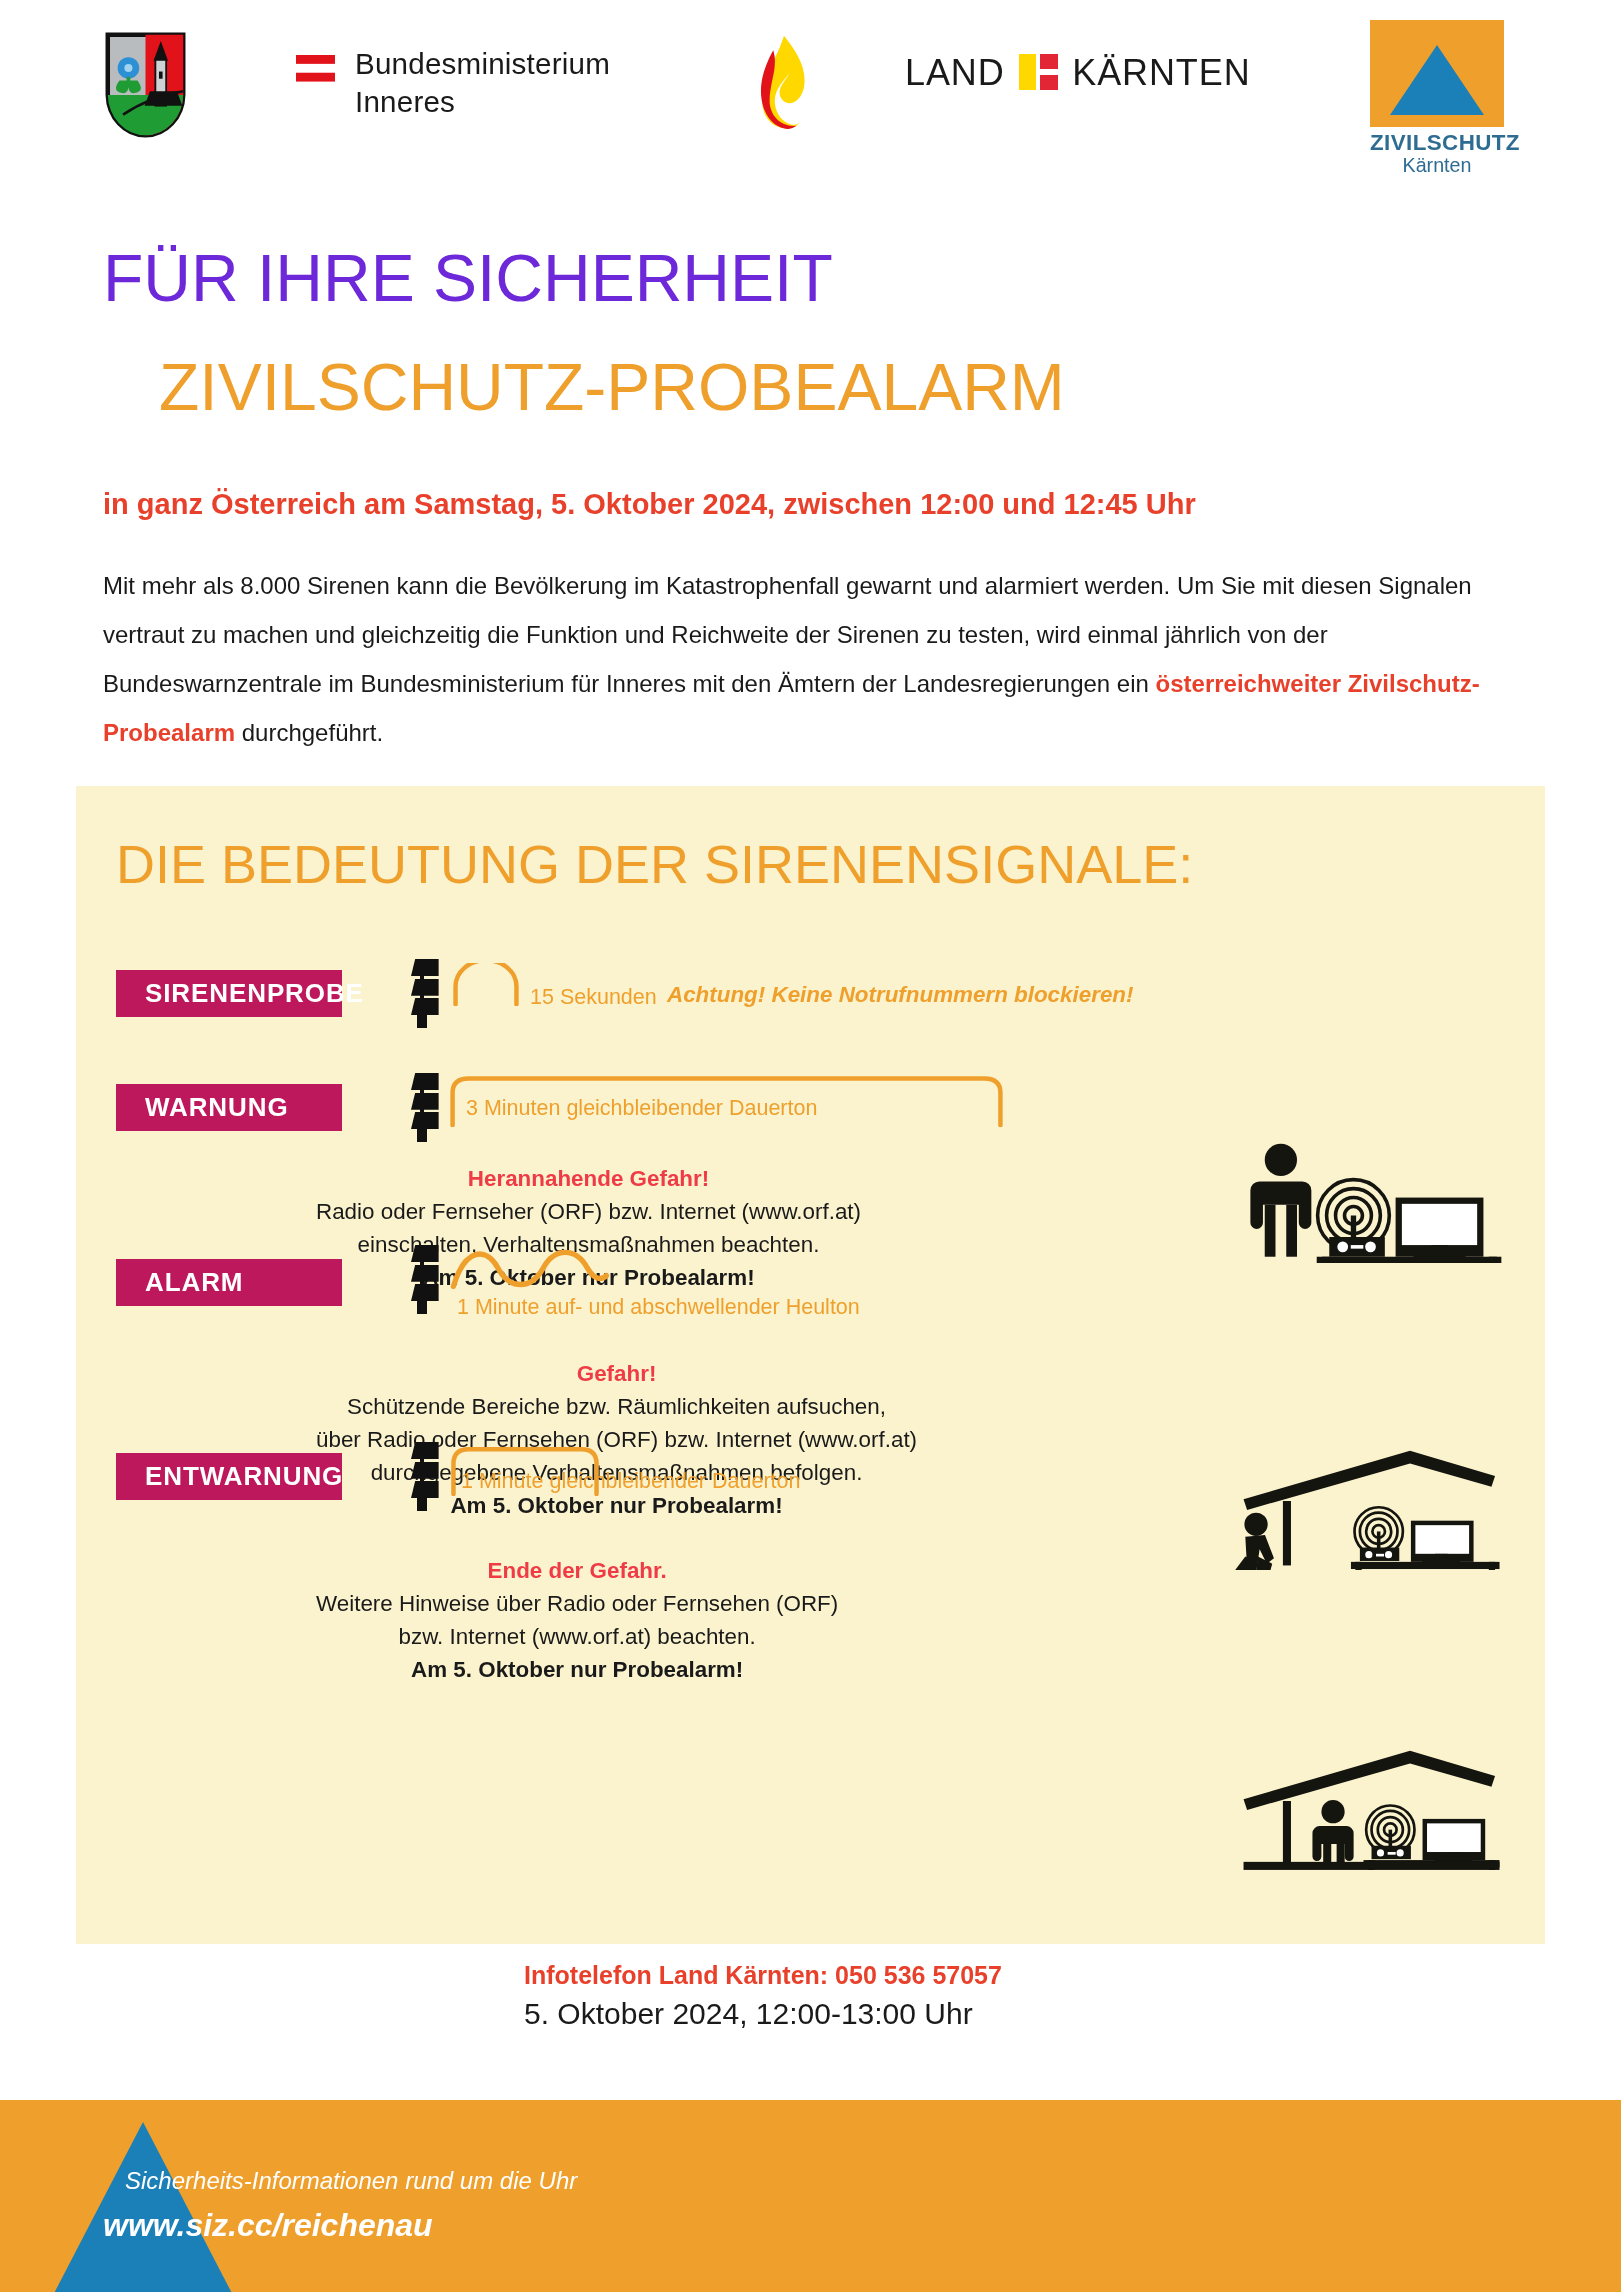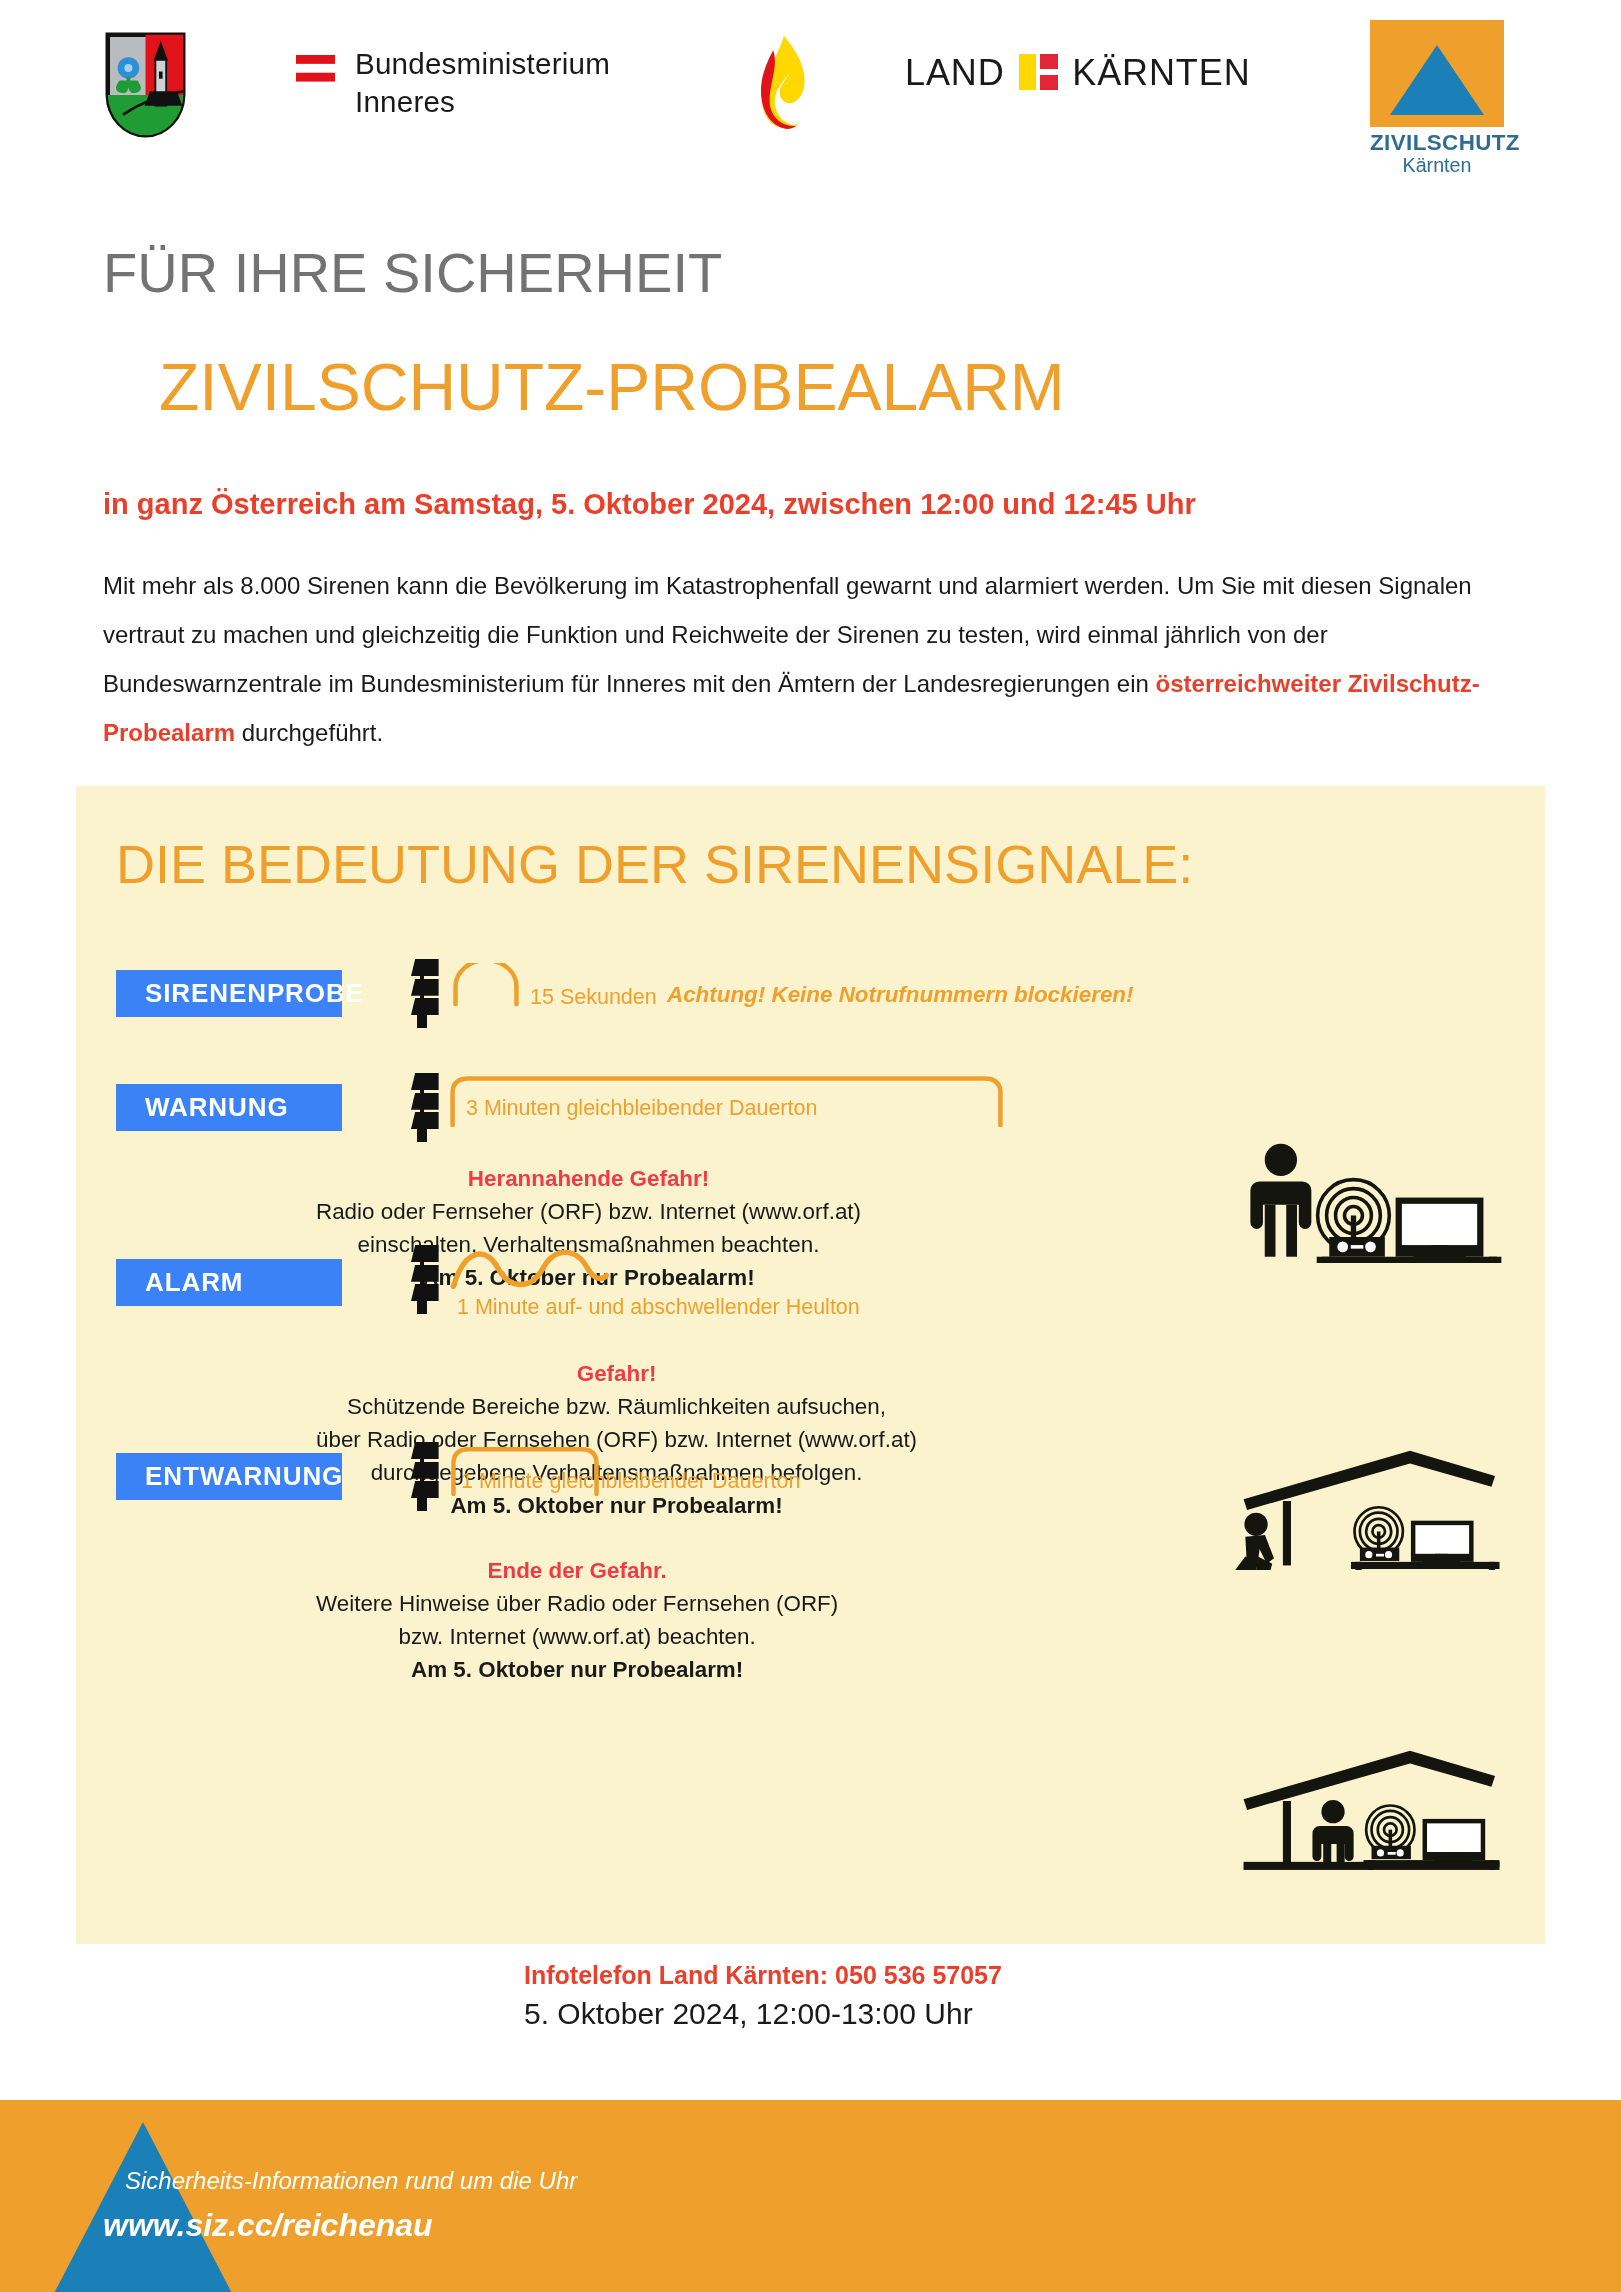--- a/index.html
+++ b/index.html
@@ -26,32 +26,32 @@
   .kflag .k-y{position:absolute;left:0;top:0;width:17px;height:36px;background:#FFD800;}
   .kflag .k-r1{position:absolute;left:21.5px;top:0;width:18px;height:15px;background:#E32636;}
   .kflag .k-r2{position:absolute;left:21.5px;top:20.6px;width:18px;height:15px;background:#E32636;}
   .zsk{position:absolute;left:1370px;top:19.7px;width:134px;}
   .zsk-box{width:134px;height:107px;background:#EFA02C;position:relative;}
   .zsk-tri{position:absolute;left:50%;top:25px;transform:translateX(-50%);width:0;height:0;border-left:47px solid transparent;border-right:47px solid transparent;border-bottom:70px solid #1B7FB8;}
   .zsk-t1{text-align:center;color:#2E6C92;font-size:22.4px;font-weight:bold;letter-spacing:0.4px;margin-top:3.6px;}
   .zsk-t2{text-align:center;color:#2E6C92;font-size:19.7px;margin-top:-1.8px;}
 
   
-  .t1{position:absolute;left:103px;top:240px;font-size:56px;color:#737373;letter-spacing:0px;font-weight:400;white-space:nowrap;}
+  .t1{position:absolute;left:103px;top:240px;font-size:66px;color:#6d28d9;letter-spacing:0px;font-weight:400;white-space:nowrap;}
   .t2{position:absolute;left:159px;top:349px;font-size:66px;color:#EFA02C;letter-spacing:0px;font-weight:400;white-space:nowrap;}
   .subtitle{position:absolute;left:103px;top:488px;font-size:29px;font-weight:bold;color:#E8402A;white-space:nowrap;}
 
   .body-p{position:absolute;left:103px;top:561px;width:1428px;font-size:24px;line-height:49px;color:#1a1a1a;}
   .body-p .hl{color:#E8402A;font-weight:bold;}
 
   
   .panel{position:absolute;left:76px;top:786px;width:1469px;height:1158px;background:#FBF3CE;}
   .panel-title{position:absolute;left:40px;top:47px;font-size:54px;color:#EFA02C;letter-spacing:0px;white-space:nowrap;}
 
-  .tag{position:absolute;height:47px;background:#3b82f6;color:#fff;font-weight:bold;font-size:26px;letter-spacing:0.9px;display:flex;align-items:center;padding-left:29px;box-sizing:border-box;}
+  .tag{position:absolute;height:47px;background:#be185d;color:#fff;font-weight:bold;font-size:26px;letter-spacing:0.9px;display:flex;align-items:center;padding-left:29px;box-sizing:border-box;}
 
   
   .siren{position:absolute;width:34px;height:66px;}
   .siren .h{position:absolute;left:3.6px;background:#111;}
   .siren .h1{top:0;width:30px;height:17px;clip-path:polygon(22% 0,100% 0,100% 100%,8% 100%);}
   .siren .h2{top:19.7px;width:30px;height:17px;clip-path:polygon(22% 0,100% 0,100% 100%,8% 100%);}
   .siren .h3{top:39px;width:30px;height:17px;clip-path:polygon(22% 0,100% 0,100% 100%,8% 100%);}
   .siren .pole{position:absolute;left:15px;top:0;width:3.6px;height:66px;background:#111;}
   .siren .base{position:absolute;left:11.6px;top:56px;width:10.7px;height:12.5px;background:#111;}
 

